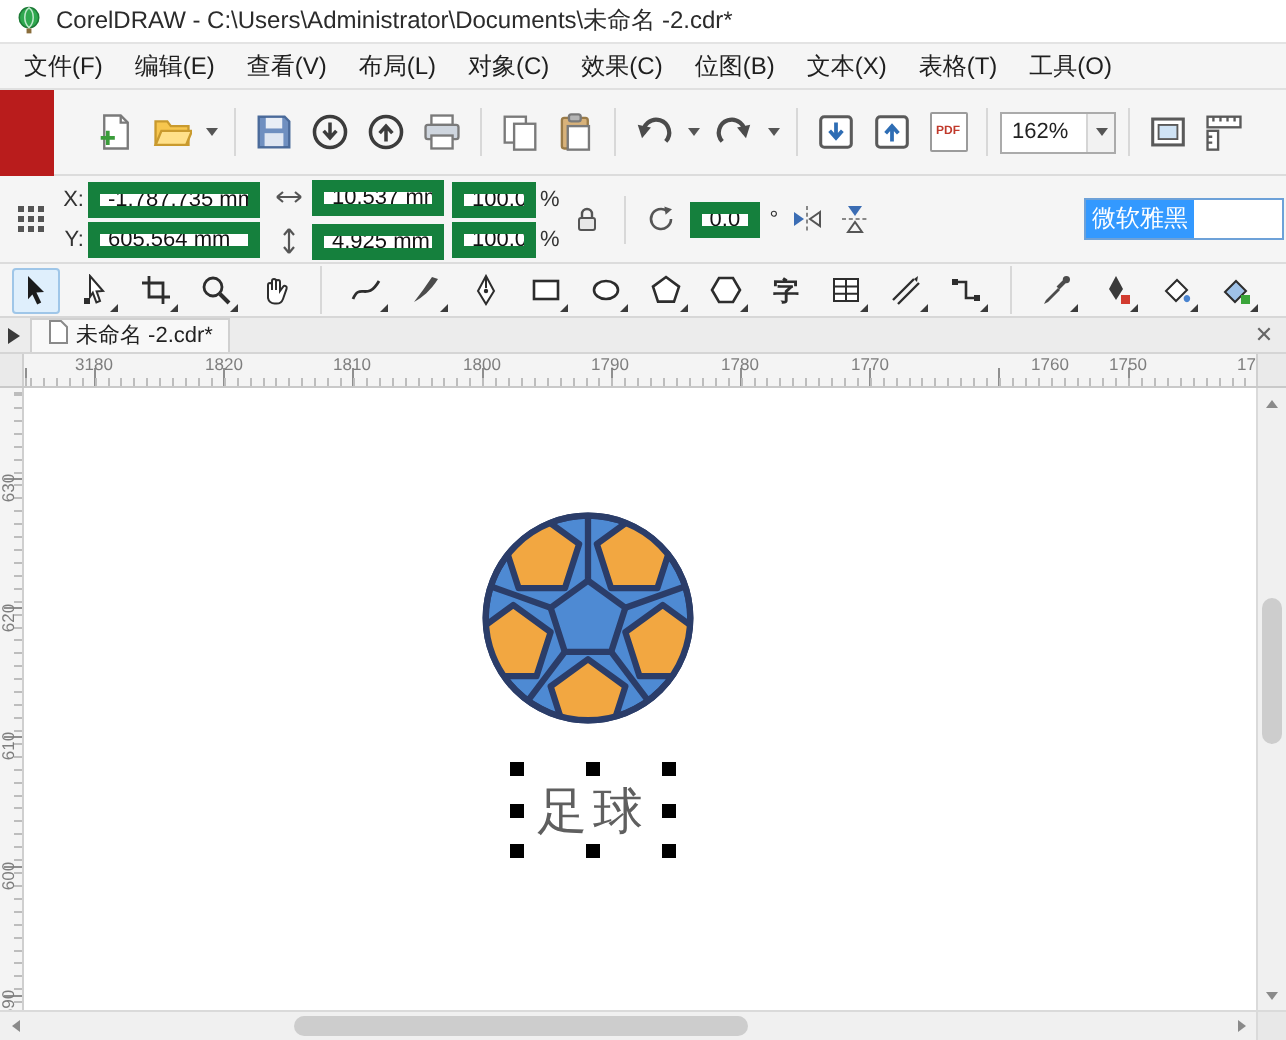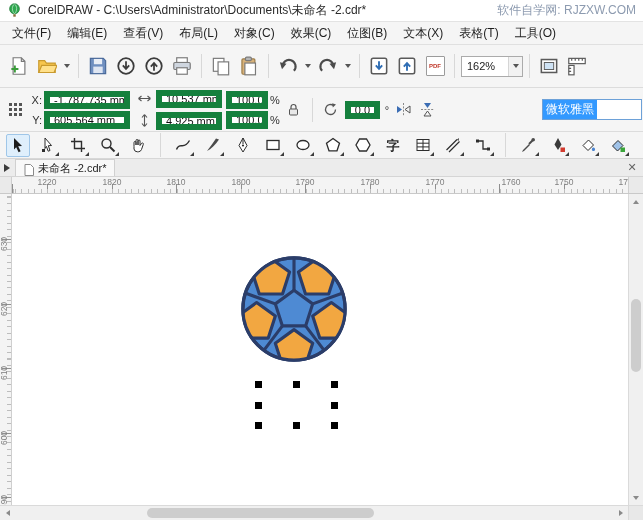--- a/index.html
+++ b/index.html
@@ -10,21 +10,21 @@
   
   .titlebar { height:22px; background:#ffffff; border-bottom:1px solid #e3e3e3; display:flex; align-items:center; padding:0 7px; gap:6px; flex:0 0 auto; }
   .titlebar .title { font-size:12px; color:#2b2b2b; white-space:nowrap; }
   .titlebar .site { margin-left:auto; color:#8d9bb0; font-size:12px; white-space:nowrap; }
 
   
   .menubar { height:23px; background:#f5f5f5; border-bottom:1px solid #e0e0e0; display:flex; align-items:flex-start; padding:0 4px; flex:0 0 auto; }
   .menu-item { padding:3px 8px; white-space:nowrap; color:#1f1f1f; }
 
   
-  .toolbar { height:43px; background:#f5f5f5; border-bottom:1px solid #dcdcdc; display:flex; align-items:center; padding:0 6px; gap:2px; flex:0 0 auto; }
+  .toolbar { height:43px; background:#f5f5f5; border-bottom:1px solid #dcdcdc; display:flex; align-items:center; padding:0 18px; gap:2px; flex:0 0 auto;margin-left:27px; }
   .tool { width:26px; height:26px; display:inline-flex; align-items:center; justify-content:center; border-radius:2px; position:relative; flex:0 0 auto; }
   .tool svg { width:17px; height:17px; display:block; }
   .tool.big svg { width:20px; height:20px; }
   .sep { width:1px; height:24px; background:#d8d8d8; margin:0 4px; flex:0 0 auto; }
   .caret { width:0; height:0; border-left:3.5px solid transparent; border-right:3.5px solid transparent; border-top:4px solid #555; margin:0 2px; flex:0 0 auto; }
   .combo { height:21px; background:#fff; border:1px solid #ababab; display:flex; align-items:center; width:62px; }
   .combo .combo-text { flex:1; padding:0 5px; font-size:11px; color:#222; }
   .combo .combo-btn { width:14px; height:100%; display:flex; align-items:center; justify-content:center; border-left:1px solid #d5d5d5; background:#f2f2f2; }
   .pdf-badge { width:19px; height:20px; border:1px solid #9b9b9b; background:#fff; border-radius:1px; display:flex; align-items:center; justify-content:center; }
   .pdf-badge span { font-size:6px; font-weight:bold; color:#c0392b; letter-spacing:0; }
@@ -50,21 +50,21 @@
   .toolbox { height:27px; background:#f5f5f5; border-bottom:1px solid #d7d7d7; display:flex; align-items:center; padding:0 6px; gap:6px; flex:0 0 auto; }
   .tb { width:24px; height:23px; display:inline-flex; align-items:center; justify-content:center; position:relative; border-radius:2px; flex:0 0 auto; }
   .tb svg { width:16px; height:16px; display:block; }
   .tb.active { background:#dfeffc; border:1px solid #9fc6e8; }
   .tb.fly::after { content:""; position:absolute; right:1px; bottom:1px; width:0; height:0; border-left:4px solid transparent; border-bottom:4px solid #3c3c3c; }
   .tb .glyph { font-size:13px; font-weight:bold; color:#2d2d2d; line-height:1; }
 
   
   .tabstrip { height:18px; background:#ececec; border-bottom:1px solid #d5d5d5; display:flex; align-items:center; padding:0 4px; gap:5px; flex:0 0 auto; }
   .tab-nav { width:0; height:0; border-top:4px solid transparent; border-bottom:4px solid transparent; border-left:6px solid #3a3a3a; }
-  .doc-tab { display:flex; align-items:flex-end; gap:4px; background:#f8f8f8; border:1px solid #d0d0d0; border-bottom:none; height:17px; padding:0 8px; font-size:11px; color:#222; }
+  .doc-tab { display:flex; align-items:flex-start; gap:4px; background:#f8f8f8; border:1px solid #d0d0d0; border-bottom:none; height:17px; padding:0 8px; font-size:11px; color:#222; }
   .tab-close { margin-left:auto; color:#666; font-size:11px; width:14px; text-align:center; }
 
   
   .rulerrow { height:17px; display:flex; flex:0 0 auto; background:#f2f2f2; border-bottom:1px solid #c9c9c9; }
   .ruler-corner { width:12px; height:100%; background:#eaeaea; border-right:1px solid #cfcfcf; flex:0 0 auto; }
   .ruler-h { position:relative; flex:1; background:#f4f4f4; overflow:hidden;
     background-image:
       repeating-linear-gradient(to right,#bdbdbd 0 1px,transparent 1px 6.46px),
       repeating-linear-gradient(to right,#8f8f8f 0 1px,transparent 1px 64.6px);
     background-size:100% 4px,100% 9px;
@@ -114,21 +114,20 @@
 
 <div class="window">
 
   <div class="titlebar">
     <svg width="15" height="15" viewBox="0 0 16 16">
       <ellipse cx="8" cy="6.2" rx="5.2" ry="5.4" fill="#2fa84f" stroke="#1d7a36" stroke-width="0.8"></ellipse>
       <path d="M8,1 C5,3 5,9 8,11.5 C11,9 11,3 8,1z" fill="none" stroke="#bfe8cc" stroke-width="0.8"></path>
       <rect x="6.7" y="12" width="2.6" height="2.6" fill="#8a6d3b"></rect>
     </svg>
     <span class="title">CorelDRAW - C:\Users\Administrator\Documents\未命名 -2.cdr*</span>
-    <span class="site">软件自学网: RJZXW.COM</span>
   </div>
 
   <div class="menubar">
     <span class="menu-item">文件(F)</span>
     <span class="menu-item">编辑(E)</span>
     <span class="menu-item">查看(V)</span>
     <span class="menu-item">布局(L)</span>
     <span class="menu-item">对象(C)</span>
     <span class="menu-item">效果(C)</span>
     <span class="menu-item">位图(B)</span>
@@ -463,28 +462,28 @@
           <path d="M1,0.5 h5.5 l3,3 v8 h-8.5z" fill="#fff" stroke="#8a8a8a"></path>
         </svg>
       <span>未命名 -2.cdr*</span>
     </div>
     <span class="tab-close">✕</span>
   </div>
 
   <div class="rulerrow">
     <div class="ruler-corner"></div>
     <div class="ruler-h">
-      <span class="rl" style="left:35px">1220</span>
+      <span class="rl" style="left:35px">3180</span>
       <span class="rl" style="left:100px">1820</span>
       <span class="rl" style="left:164px">1810</span>
       <span class="rl" style="left:229px">1800</span>
       <span class="rl" style="left:293px">1790</span>
       <span class="rl" style="left:358px">1780</span>
       <span class="rl" style="left:423px">1770</span>
-      <span class="rl" style="left:499px">1760</span>
+      <span class="rl" style="left:513px">1760</span>
       <span class="rl" style="left:552px">1750</span>
       <span class="rl" style="left:616px">1740</span>
     </div>
     <div class="ruler-end"></div>
   </div>
 
   <div class="workspace">
     <div class="ruler-v">
       <span class="rv" style="top:45px">630</span>
       <span class="rv" style="top:110px">620</span>
@@ -511,20 +510,21 @@
           <polygon points="60,42 79,55.8 71.8,78.2 48.2,78.2 41,55.8" fill="#4e8ad3"></polygon>
           <polygon points="71.7,45.8 64.5,23.4 83.5,9.6 102.5,23.4 95.3,45.8" fill="#f2a741"></polygon>
           <polygon points="79,68.2 98,54.4 117,68.2 109.8,90.6 86.2,90.6" fill="#f2a741"></polygon>
           <polygon points="60,82 79,95.8 71.8,118.2 48.2,118.2 41,95.8" fill="#f2a741"></polygon>
           <polygon points="41,68.2 33.8,90.6 10.2,90.6 3,68.2 22,54.4" fill="#f2a741"></polygon>
           <polygon points="48.3,45.8 24.7,45.8 17.5,23.4 36.5,9.6 55.5,23.4" fill="#f2a741"></polygon>
         </g>
         <circle cx="60" cy="61" r="52" fill="none" class="ball-line" stroke="#2b3d69"></circle>
       </svg>
 
+      <div class="text-object">足球</div>
       <div class="handles">
         <span class="hnd tl"></span>
         <span class="hnd tm"></span>
         <span class="hnd tr"></span>
         <span class="hnd ml"></span>
         <span class="hnd mr"></span>
         <span class="hnd bl"></span>
         <span class="hnd bm"></span>
         <span class="hnd br"></span>
       </div>

